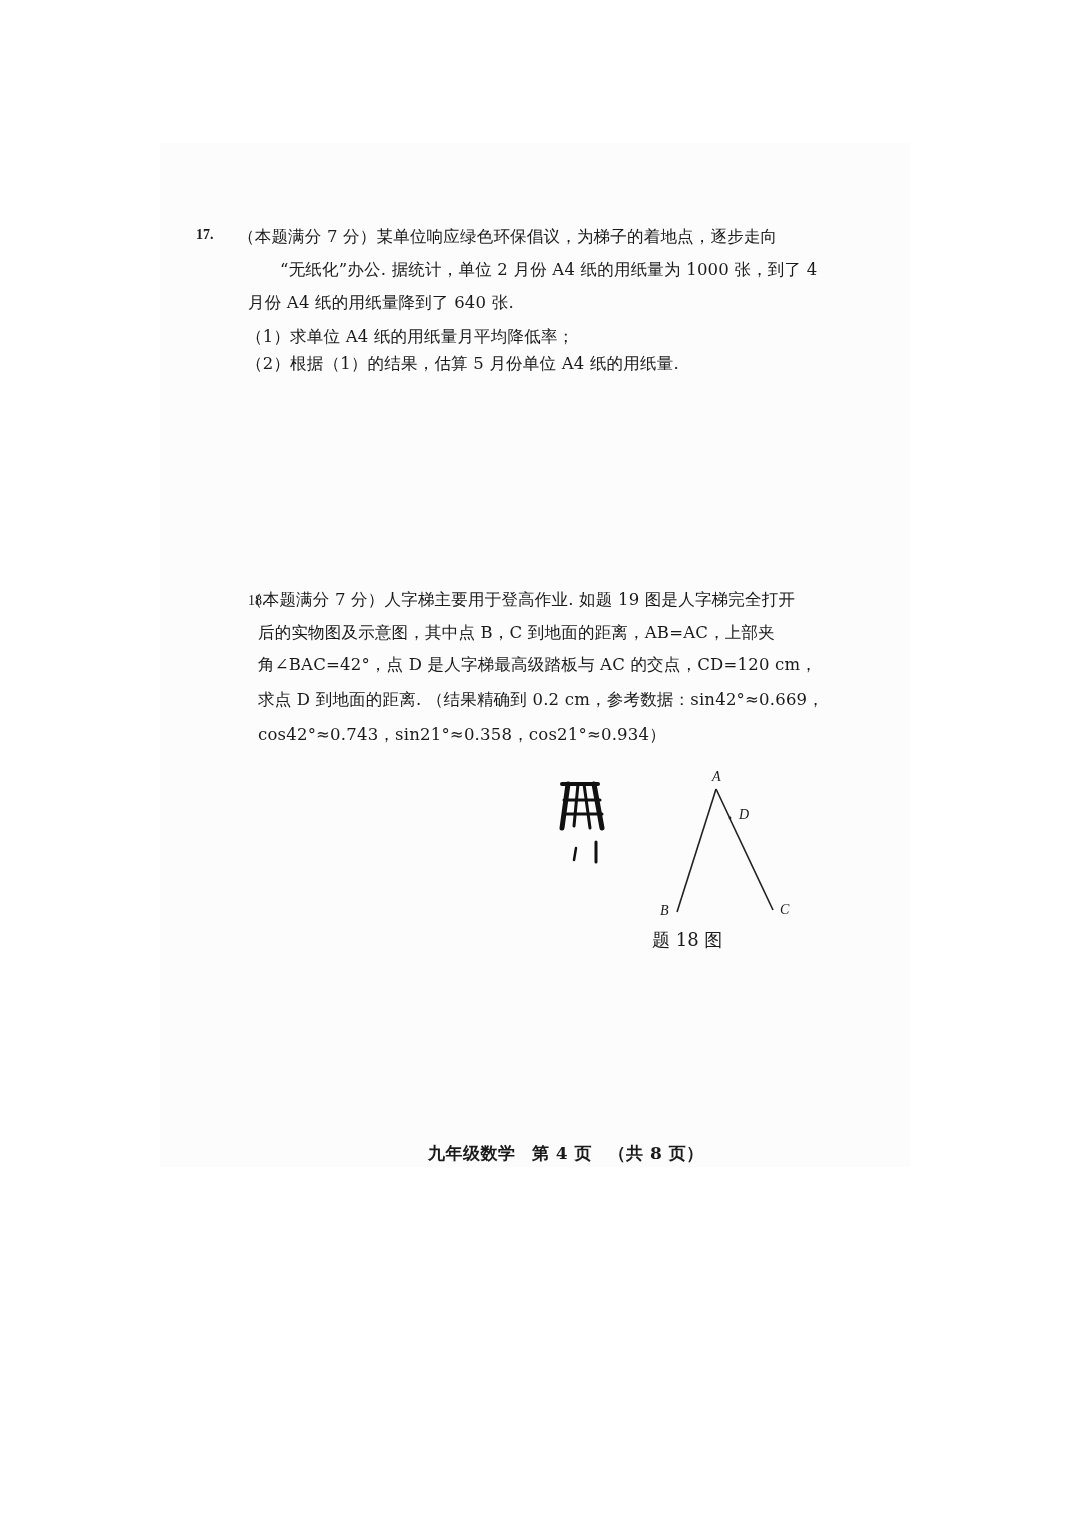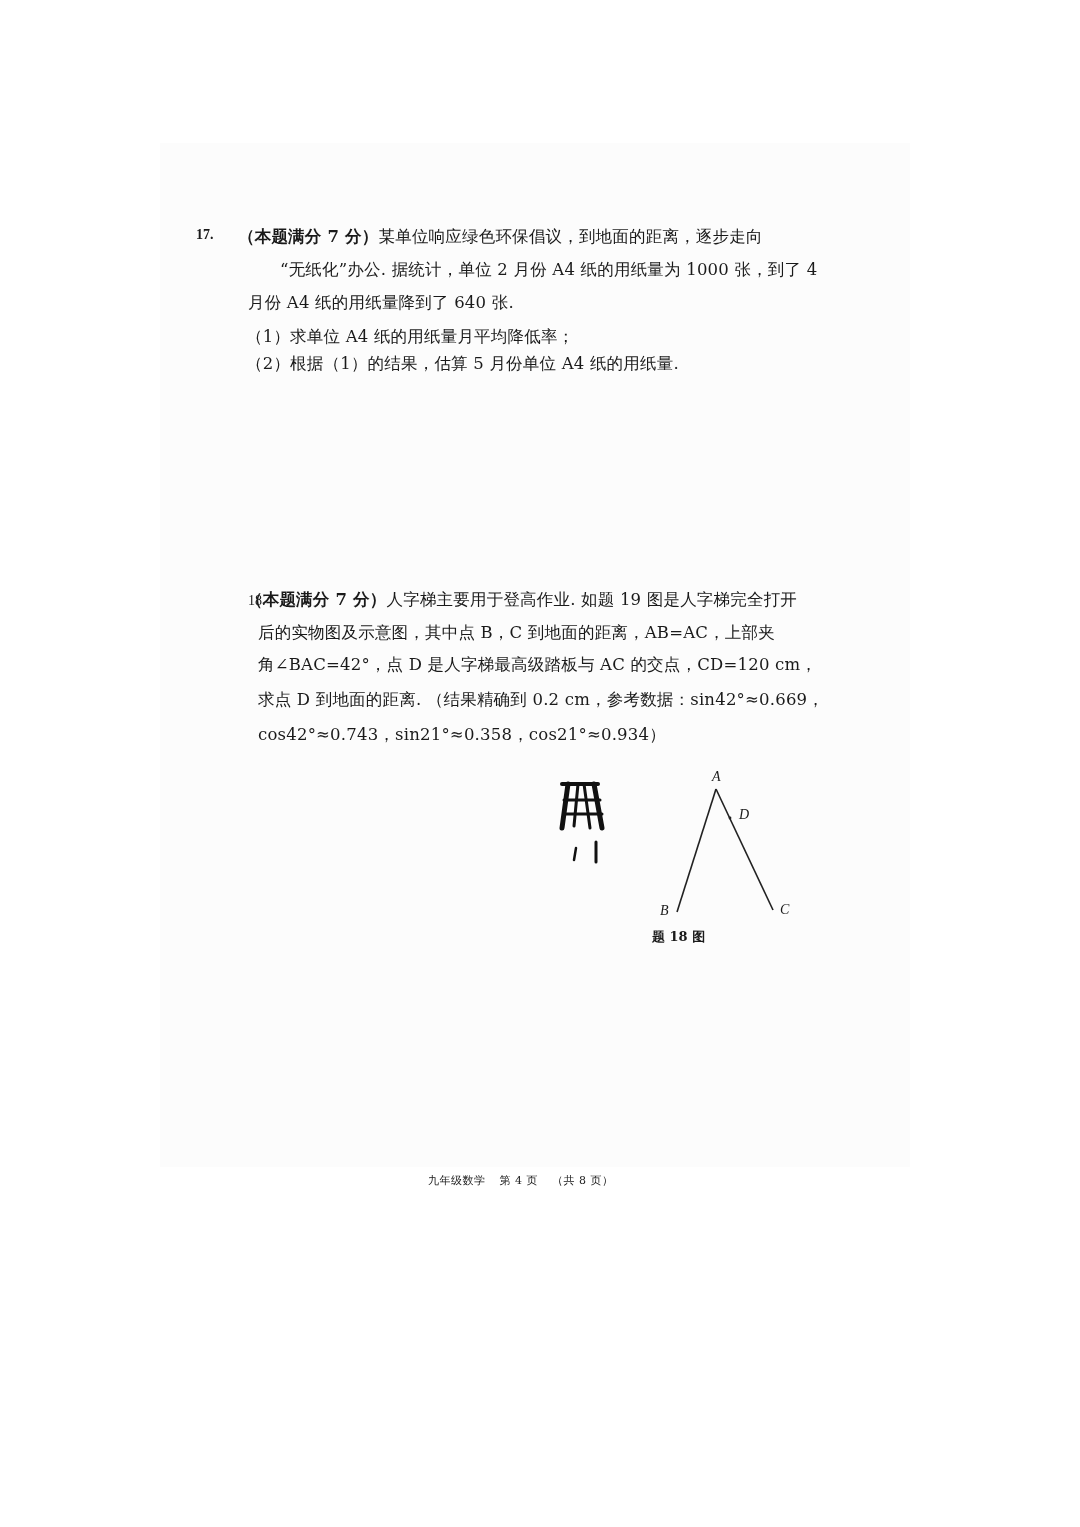--- a/index.html
+++ b/index.html
@@ -27,57 +27,57 @@
       line-height: 20px;
       letter-spacing: 0.2px;
     }
     .qnum {
       position: absolute;
       font-family: "Liberation Serif", serif;
       font-weight: bold;
       font-size: 14px;
       line-height: 20px;
     }
-    .bold { font-weight: bold; }
+    .bold { font-weight: normal; }
     .figure {
       position: absolute;
     }
     .fig-label {
       position: absolute;
       font-family: "Liberation Serif", serif;
       font-style: italic;
       font-size: 14px;
       line-height: 14px;
     }
     .fig-caption {
       position: absolute;
-      font-size: 13px;
-      font-weight: bold;
+      font-size: 18px;
+      font-weight: normal;
       white-space: nowrap;
     }
     .footer {
       position: absolute;
       left: 428px;
-      top: 1173px;
-      font-size: 11px;
-      font-weight: normal;
+      top: 1142px;
+      font-size: 17px;
+      font-weight: bold;
       white-space: nowrap;
       letter-spacing: 0.5px;
     }
     .footer span { margin-right: 10px; }
   </style>
 </head>
 <body>
 
 <div class="paper"></div>
 
 <div>
   <div class="qnum" style="left:196px; top:225px;">17.</div>
   <div class="line" style="left:238px; top:227px;">
-    <span class="bold">（本题满分 7 分）</span><span>某单位响应绿色环保倡议，到地面的距离，逐步走向</span>
+    <span class="bold">（本题满分 7 分）</span><span>某单位响应绿色环保倡议，为梯子的着地点，逐步走向</span>
   </div>
   <div class="line" style="left:248px; top:260px;margin-left:32px;">“无纸化”办公. 据统计，单位 2 月份 A4 纸的用纸量为 1000 张，到了 4</div>
   <div class="line" style="left:248px; top:293px;">月份 A4 纸的用纸量降到了 640 张.</div>
   <div class="line" style="left:246px; top:327px;">（1）求单位 A4 纸的用纸量月平均降低率；</div>
   <div class="line" style="left:246px; top:354px;">（2）根据（1）的结果，估算 5 月份单位 A4 纸的用纸量.</div>
 </div>
 
 <div>
   <div class="qnum" style="left:208px; top:591px; font-weight:normal;margin-left:40px;">18.</div>
   <div class="line" style="left:246px; top:590px;">

